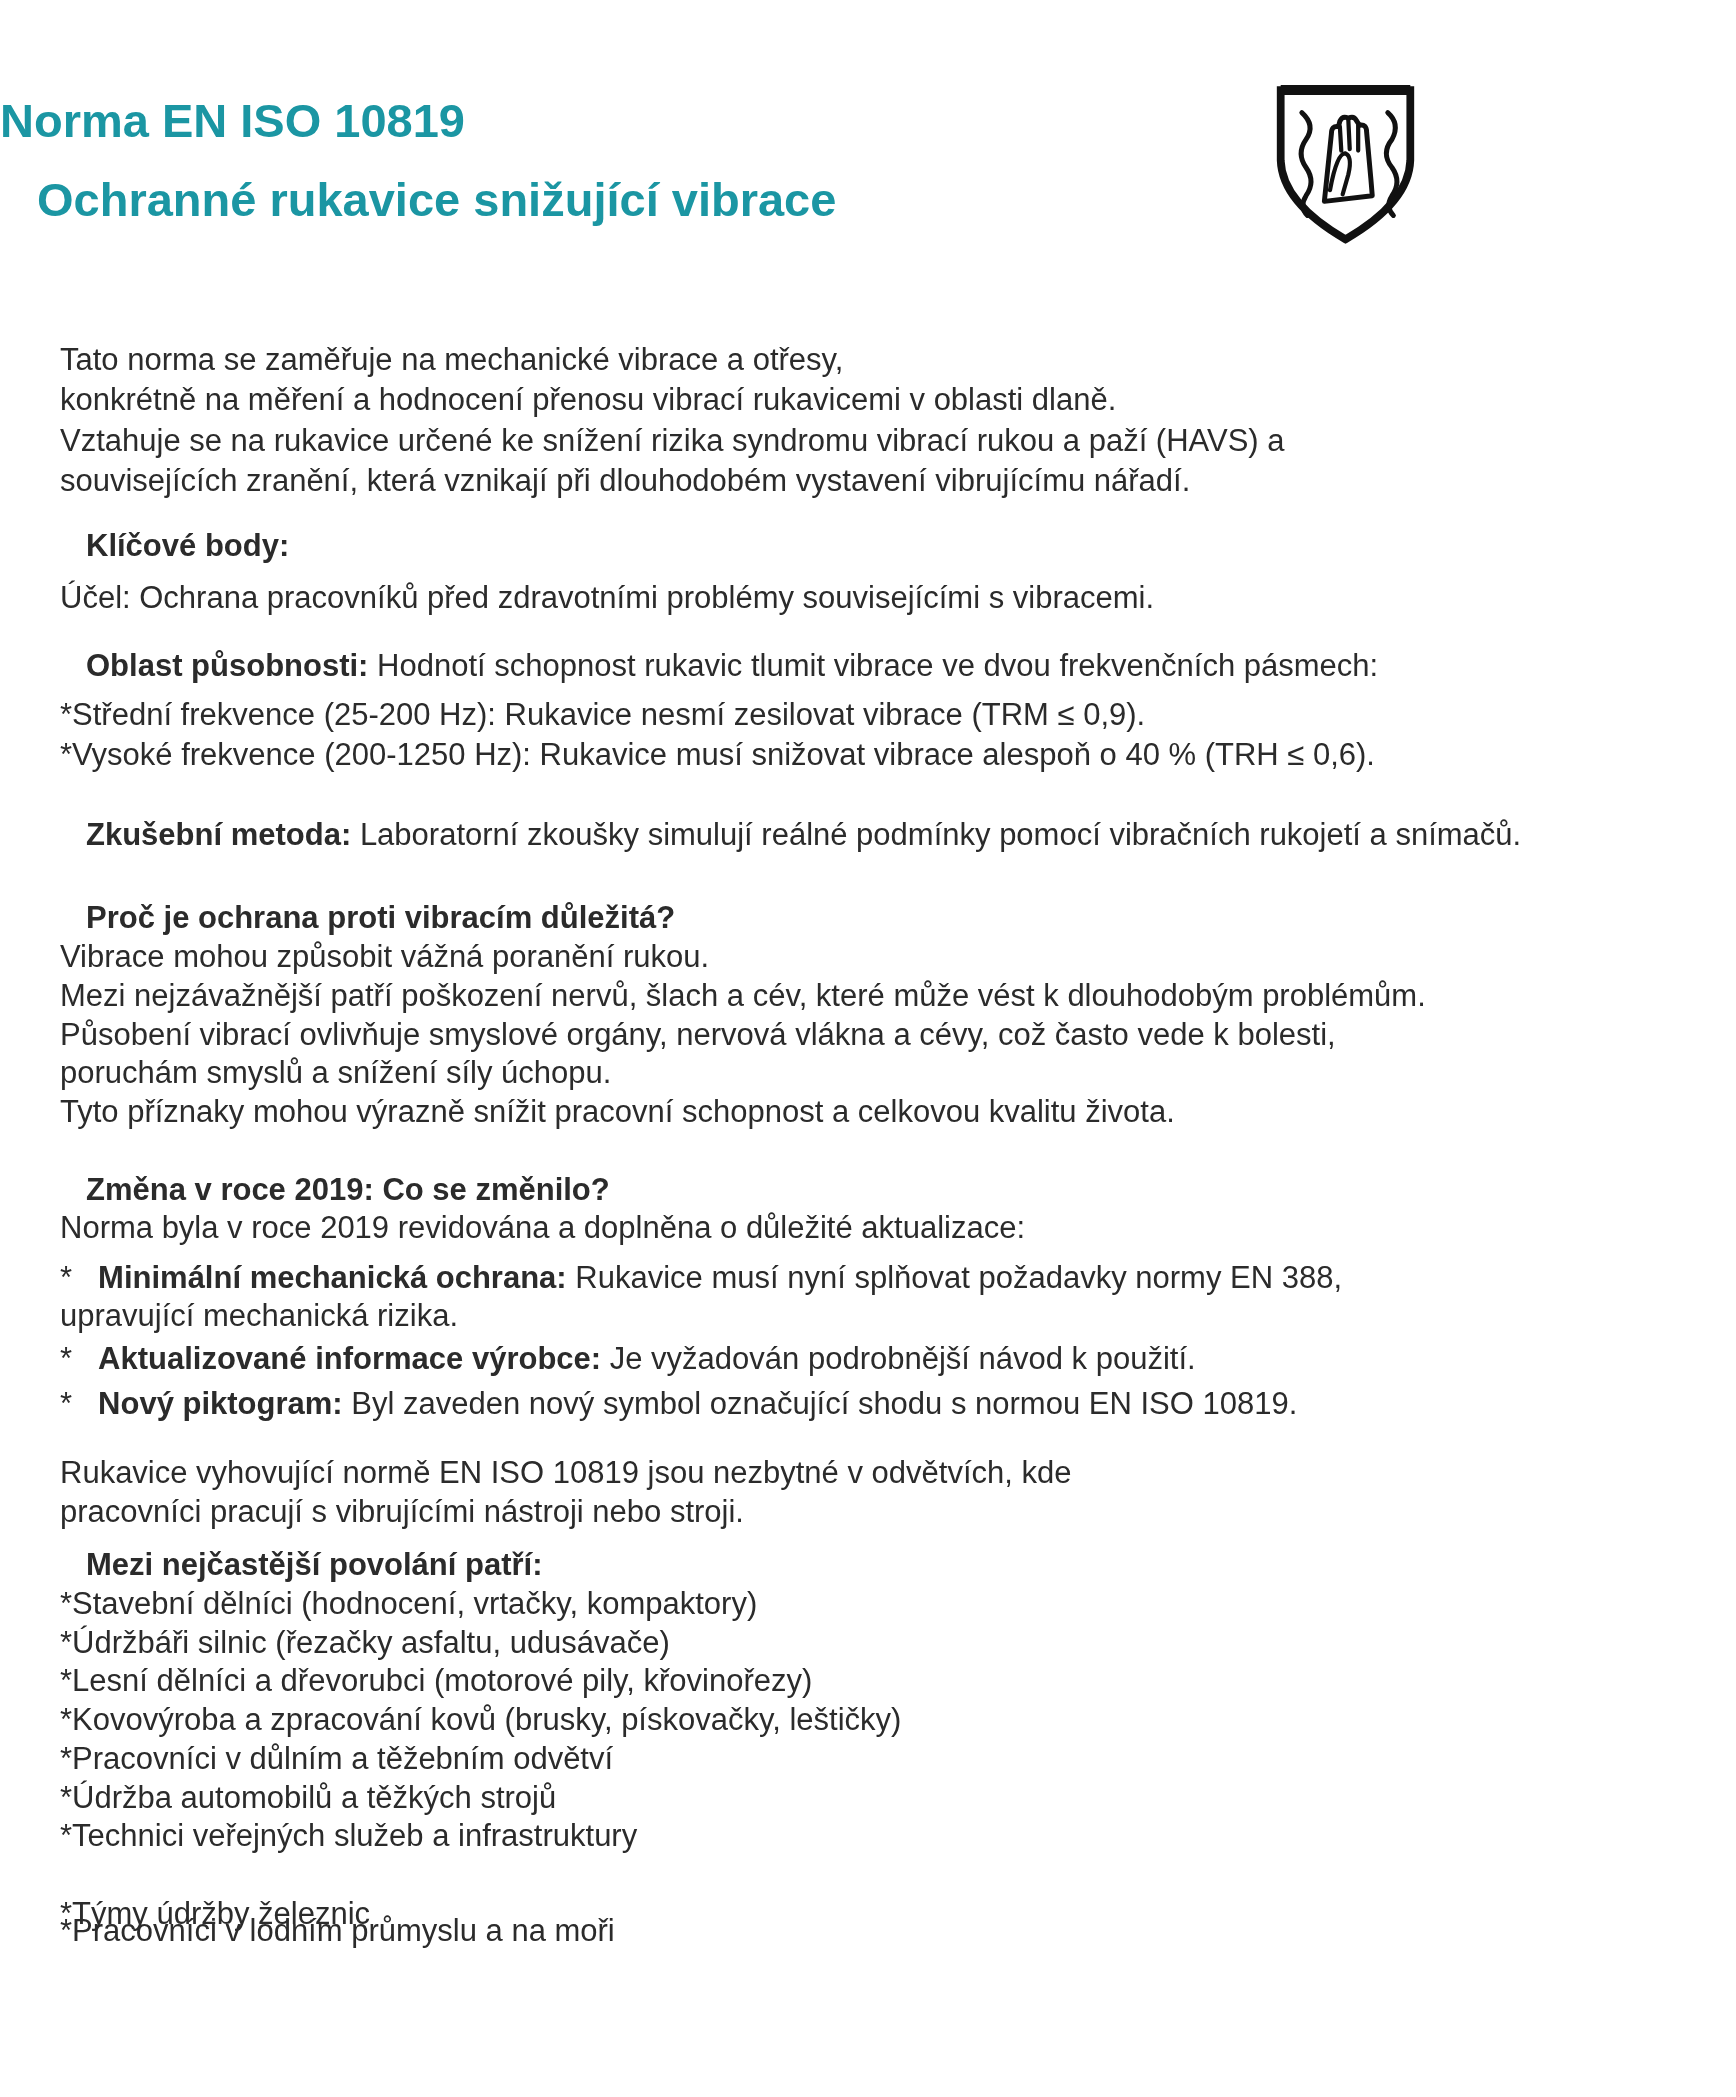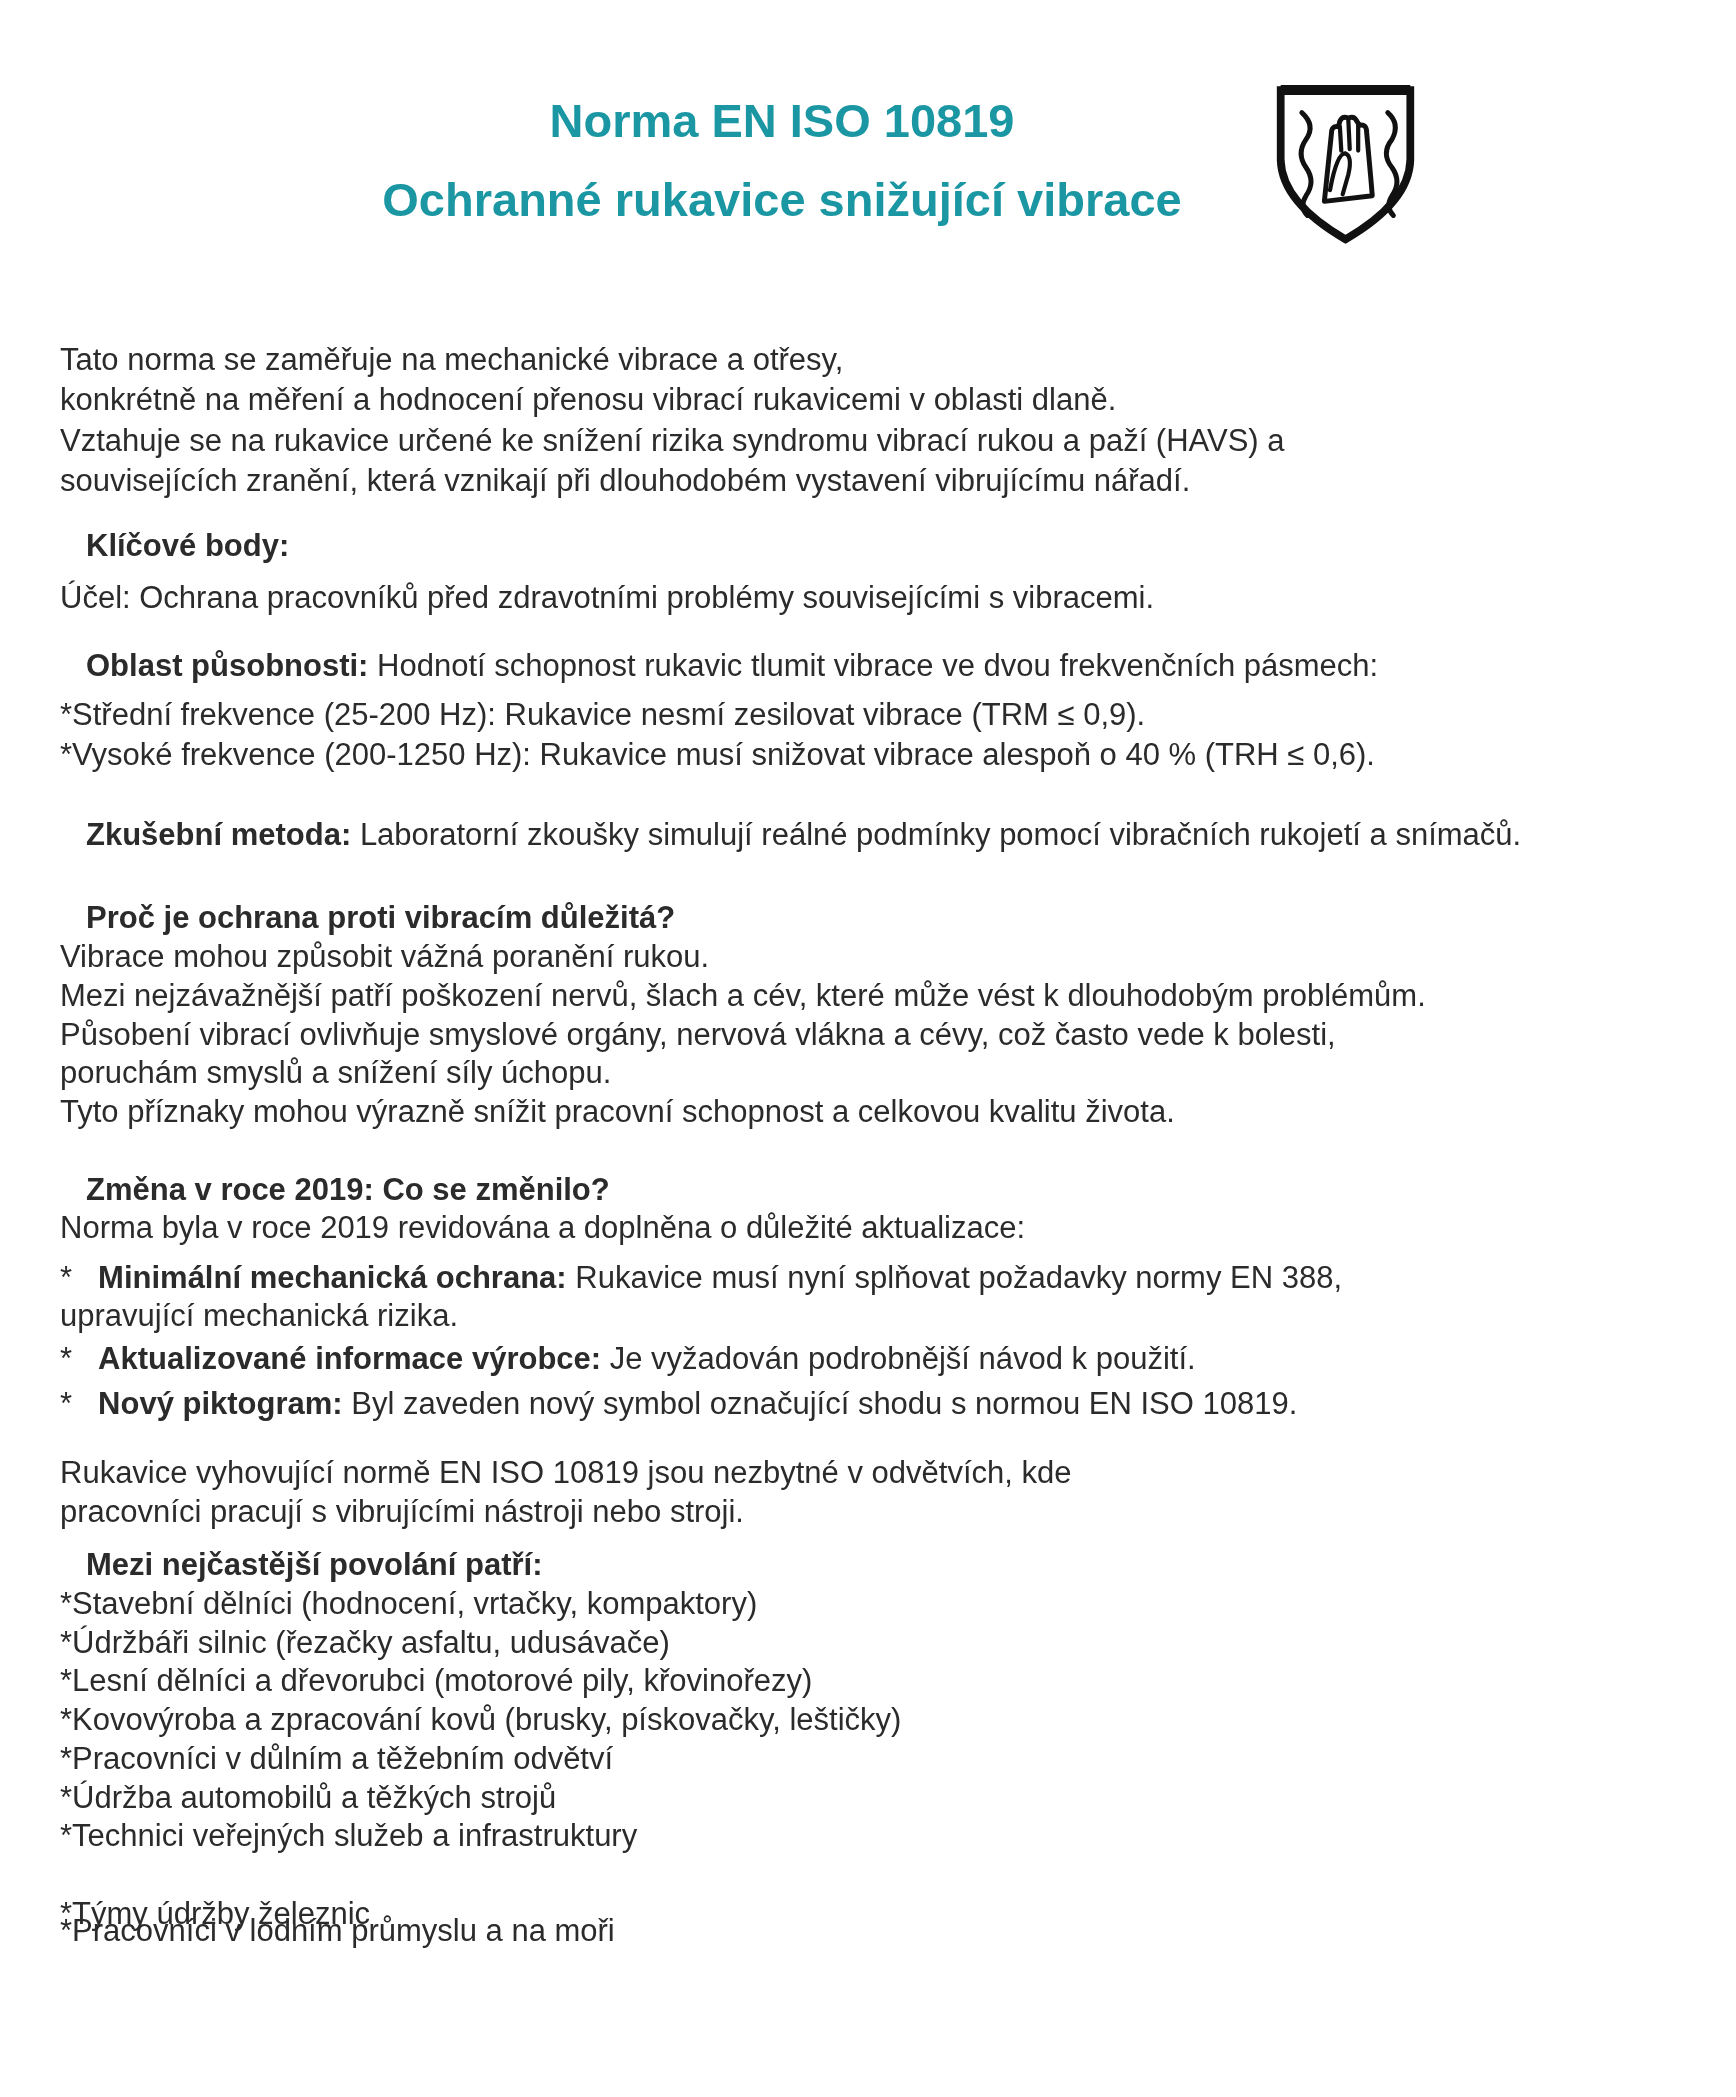--- a/index.html
+++ b/index.html
@@ -2,26 +2,26 @@
 <html style="font-size:11.3px"><head>
 <meta charset="utf-8">
 <style>
   html, body { margin: 0; padding: 0; background: #ffffff; }
   body {
     width: 1737px; height: 2097px; position: relative; overflow: hidden;
     font-family: "Liberation Sans", sans-serif;
     color: #2b2b2b;
   }
   .title {
-    position: absolute; left: 0; width: 1564px; text-align: center;
+    position: absolute; left: 0; width: 1564px; 
     color: #1b96a3; font-weight: bold; font-size: 47px; line-height: 1;
     white-space: nowrap;
   }
   #title1 { top: 97px; }
-  #title2 { top: 176px; }
+  #title2 { top: 176px; padding-left: 37px; }
   .shield { position: absolute; left: 1275px; top: 83px; width: 141px; height: 162px; }
   .shield svg { width: 100%; height: 100%; display: block; }
   .content {
     position: absolute; left: 60px; top: 0; width: 1663px;
     font-size: 31px; line-height: 40px; white-space: nowrap;
   }
   .line { position: absolute; left: 0; }
   .b { font-weight: bold; margin-left: 26px; }
 </style>
 </head>

